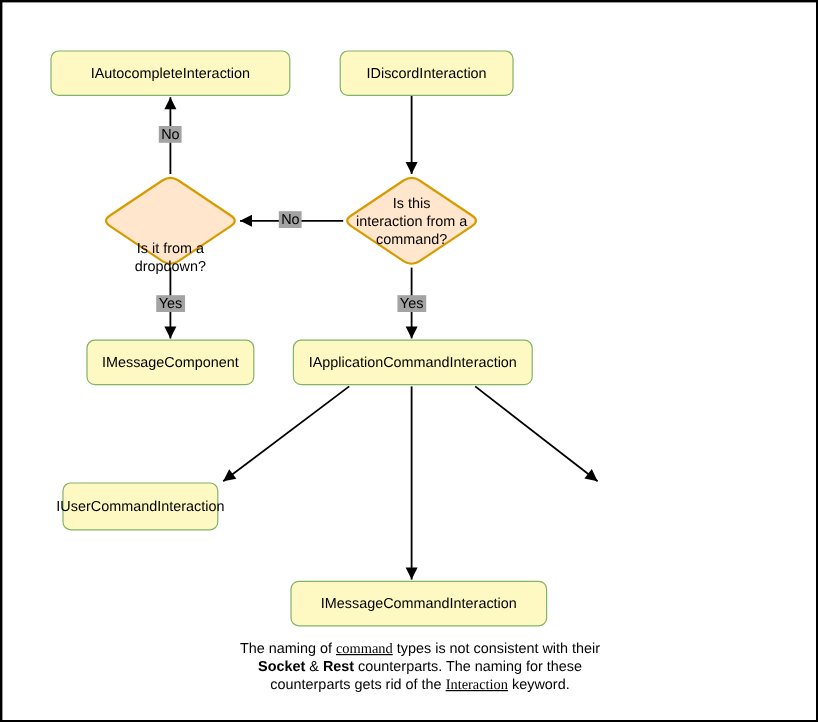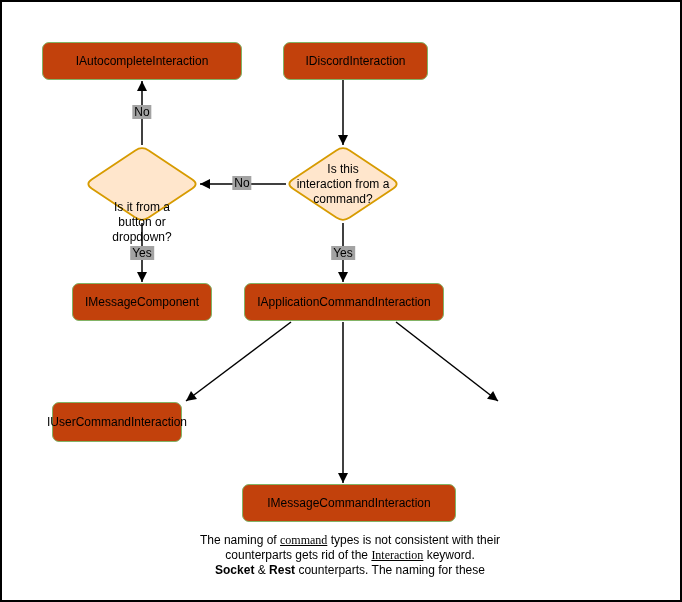--- a/index.html
+++ b/index.html
@@ -13,21 +13,21 @@
     color: #000000;
     overflow: hidden;
   }
   svg.edge-layer {
     position: absolute;
     left: 0; top: 0;
   }
   .node {
     position: absolute;
     box-sizing: border-box;
-    background: #c2410c;
+    background: #fef9c3;
     border: 1px solid #82b366;
     border-radius: 7px;
     display: flex;
     align-items: center;
     justify-content: center;
     font-size: 12px;
     text-align: center;
     line-height: 14px;
   }
   .decision-text {
@@ -92,37 +92,36 @@
 
   <div class="node" style="left:242px; top:281px; width:200px; height:38px;">IApplicationCommandInteraction</div>
 
   <div class="node" style="left:50px;  top:400px; width:130px; height:40px;">IUserCommandInteraction</div>
 
 
   <div class="node" style="left:240px; top:482px; width:214px; height:38px;">IMessageCommandInteraction</div>
 
   <div class="decision-text" style="left:80px; top:160px; width:120px;margin-top:38px;">
     <div>Is it from a</div>
-    <div>button or</div>
     <div>dropdown?</div>
   </div>
 
   <div class="decision-text" style="left:276px; top:160px; width:130px;">
     <div>Is this</div>
     <div>interaction from a</div>
     <div>command?</div>
   </div>
 
   <div class="edge-label" style="left:140px; top:110px;">No</div>
 
   <div class="edge-label" style="left:240px; top:181px;">No</div>
 
   <div class="edge-label" style="left:140px; top:251px;">Yes</div>
 
   <div class="edge-label" style="left:341px; top:251px;">Yes</div>
 
   <div class="footnote">
     <div><span>The naming of </span><span class="u">command</span><span> types is not consistent with their</span></div>
+    <div><span class="b">Socket</span><span> &amp; </span><span class="b">Rest</span><span> counterparts. The naming for these</span></div>
     <div><span>counterparts gets rid of the </span><span class="u">Interaction</span><span> keyword.</span></div>
-    <div><span class="b">Socket</span><span> &amp; </span><span class="b">Rest</span><span> counterparts. The naming for these</span></div>
   </div>
 
 </div>
 
 </body></html>

